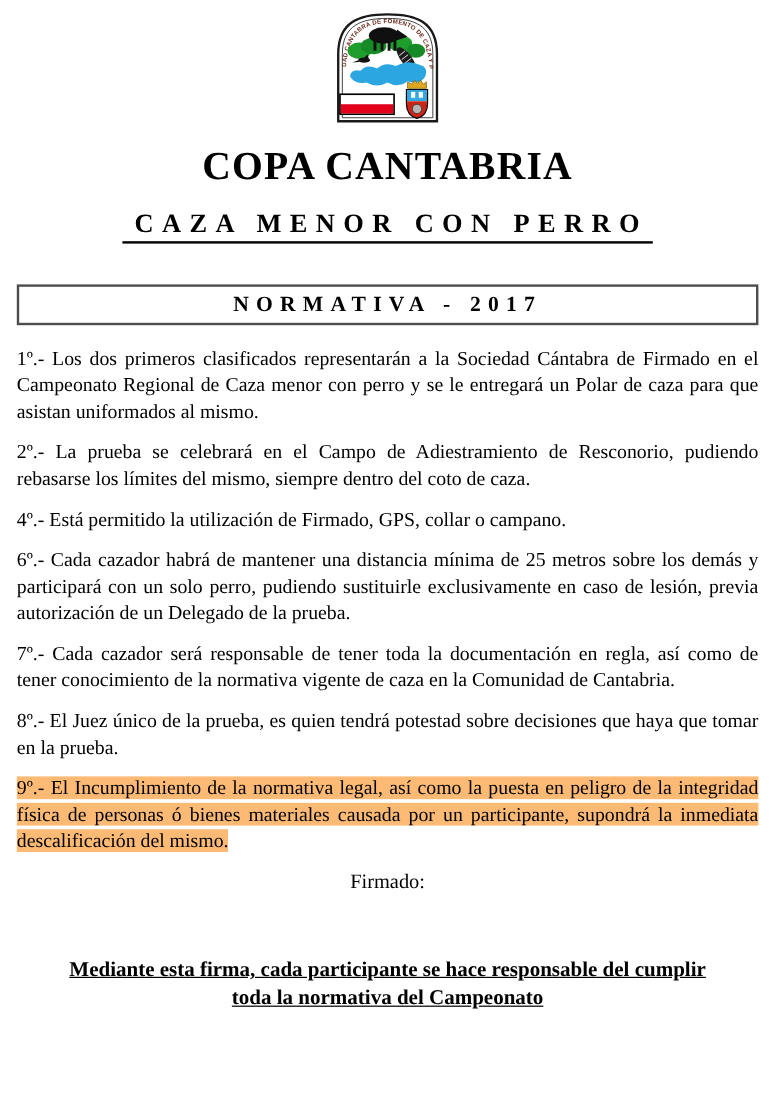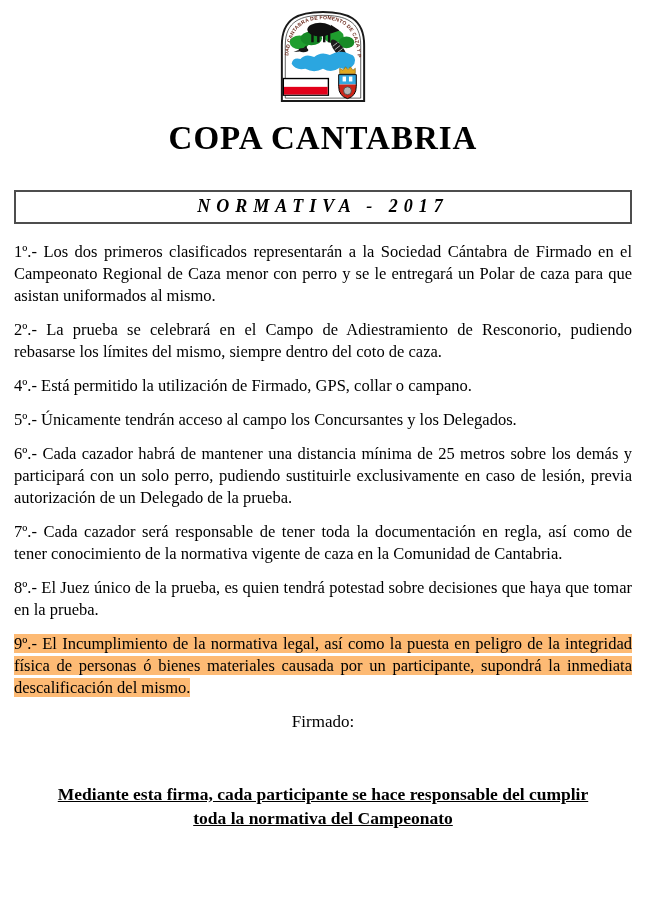--- a/index.html
+++ b/index.html
@@ -32,21 +32,20 @@
     padding:0 4px 2px 10px;
   }
   .banner {
     margin:34px 0 17px 0;
     border:2px solid #4d4d4d;
     text-align:center;
     padding:4px 0 5px 0;
     font-weight:bold;
     font-size:18px; line-height:21px;
     letter-spacing:6px;
-    font-style:italic;
   }
   .rules { margin:0; }
   .rule {
     margin:0 0 12px 0;
     font-size:16.5px;
     line-height:22px;
     text-align:justify;
   }
   .highlight { background:#fdba74; }
   .signature {
@@ -123,29 +122,29 @@
           <path d="M66,78 H84 V80 Q84,90 75,92.5 Q66,90 66,80 Z" fill="#cc2418"></path>
           <rect x="70" y="70" width="3.5" height="5" fill="#ffffff"></rect>
           <rect x="76.5" y="70" width="3.5" height="5" fill="#ffffff"></rect>
           <circle cx="75" cy="84.5" r="4" fill="#b5b5b5" stroke="#333" stroke-width="0.7"></circle>
           <path d="M66,68 H84 V80 Q84,90 75,92.5 Q66,90 66,80 Z" fill="none" stroke="#000" stroke-width="1"></path>
         </g>
       </svg>
     </div>
 
     <h1 class="title">COPA CANTABRIA</h1>
+    <h2 class="subtitle"><span class="subtitle-text">CAZA MENOR CON PERRO</span></h2>
   </header>
 
   <div class="banner"><span>NORMATIVA - 2017</span></div>
 
   <main class="rules">
     <p class="rule">1º.- Los dos primeros clasificados representarán a la Sociedad Cántabra de Firmado en el Campeonato Regional de Caza menor con perro y se le entregará un Polar de caza para que asistan uniformados al mismo.</p>
     <p class="rule">2º.- La prueba se celebrará en el Campo de Adiestramiento de Resconorio, pudiendo rebasarse los límites del mismo, siempre dentro del coto de caza.</p>
     <p class="rule">4º.- Está permitido la utilización de Firmado, GPS, collar o campano.</p>
-    <p class="rule">5º.- Únicamente tendrán acceso al campo los Concursantes y los Delegados.</p>
     <p class="rule">6º.- Cada cazador habrá de mantener una distancia mínima de 25 metros sobre los demás y participará con un solo perro, pudiendo sustituirle exclusivamente en caso de lesión, previa autorización de un Delegado de la prueba.</p>
     <p class="rule">7º.- Cada cazador será responsable de tener toda la documentación en regla, así como de tener conocimiento de la normativa vigente de caza en la Comunidad de Cantabria.</p>
     <p class="rule">8º.- El Juez único de la prueba, es quien tendrá potestad sobre decisiones que haya que tomar en la prueba.</p>
     <p class="rule"><span class="highlight">9º.- El Incumplimiento de la normativa legal, así como la puesta en peligro de la integridad física de personas ó bienes materiales causada por un participante, supondrá la inmediata descalificación del mismo.</span></p>
   </main>
 
   <p class="signature">Firmado:</p>
 
   <p class="footer-statement"><span class="footer-text">Mediante esta firma, cada participante se hace responsable del cumplir toda la normativa del Campeonato</span></p>
 

